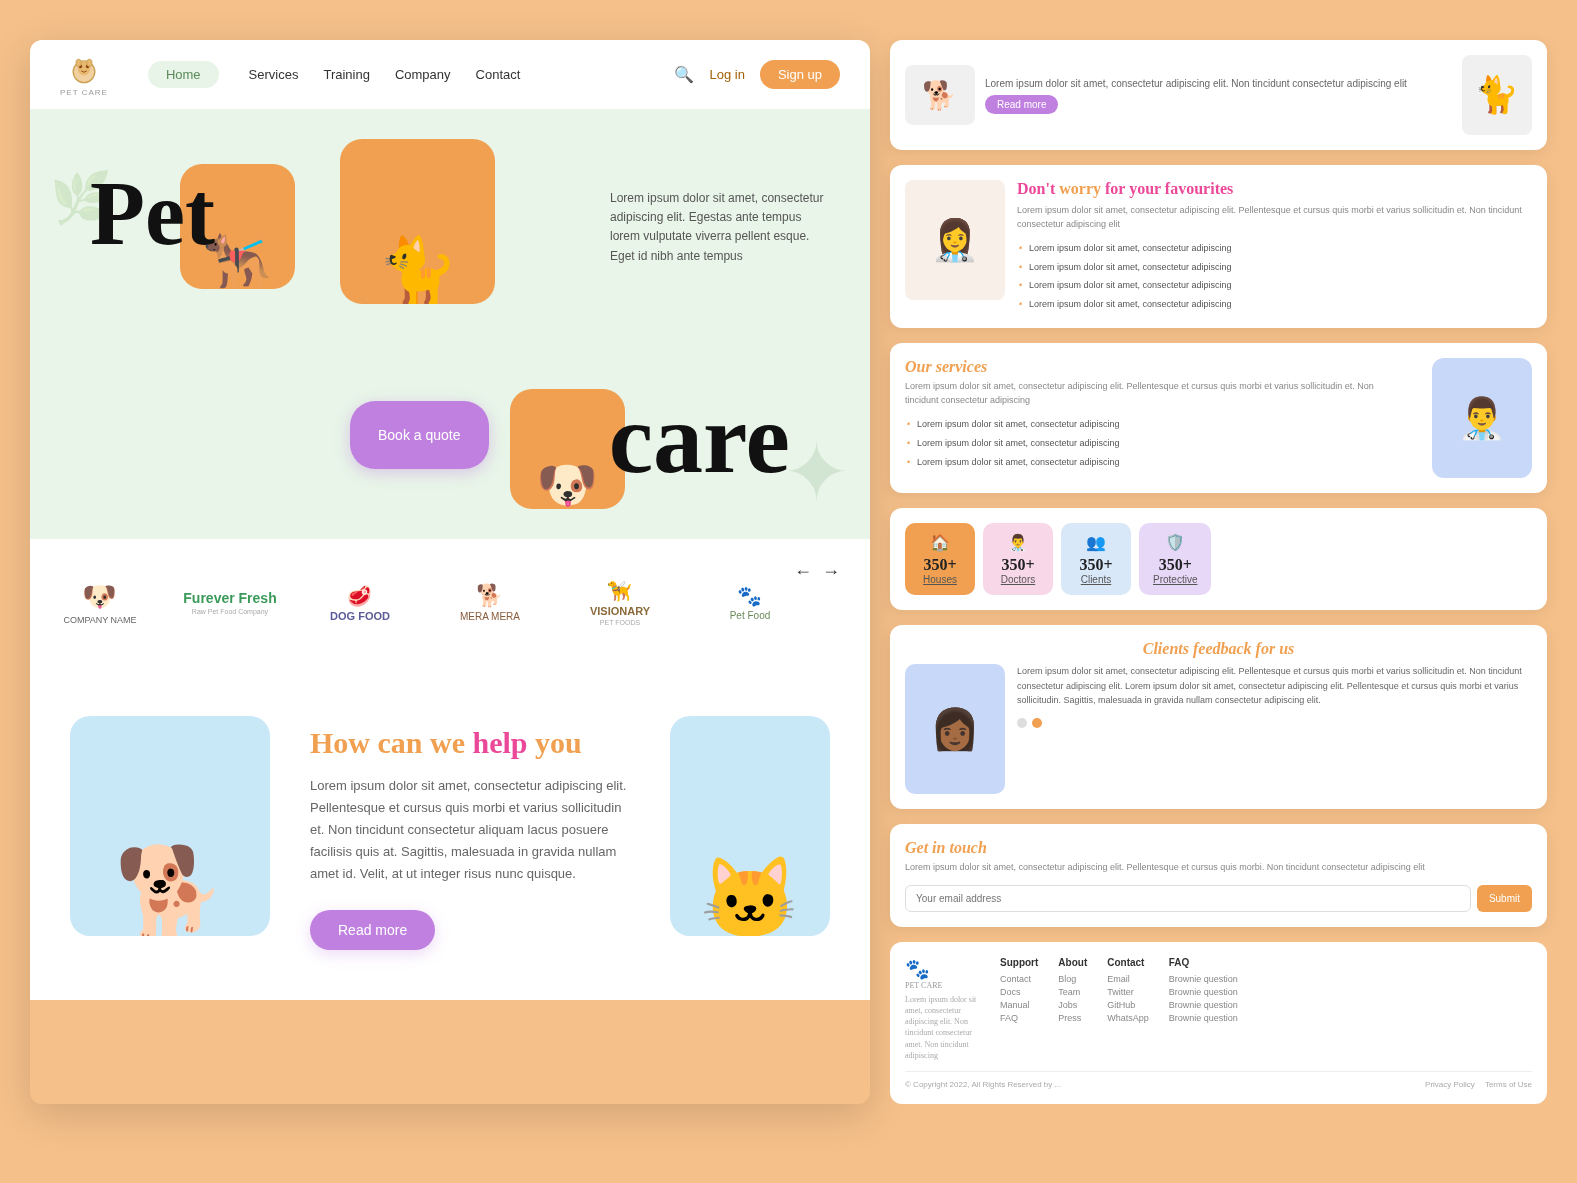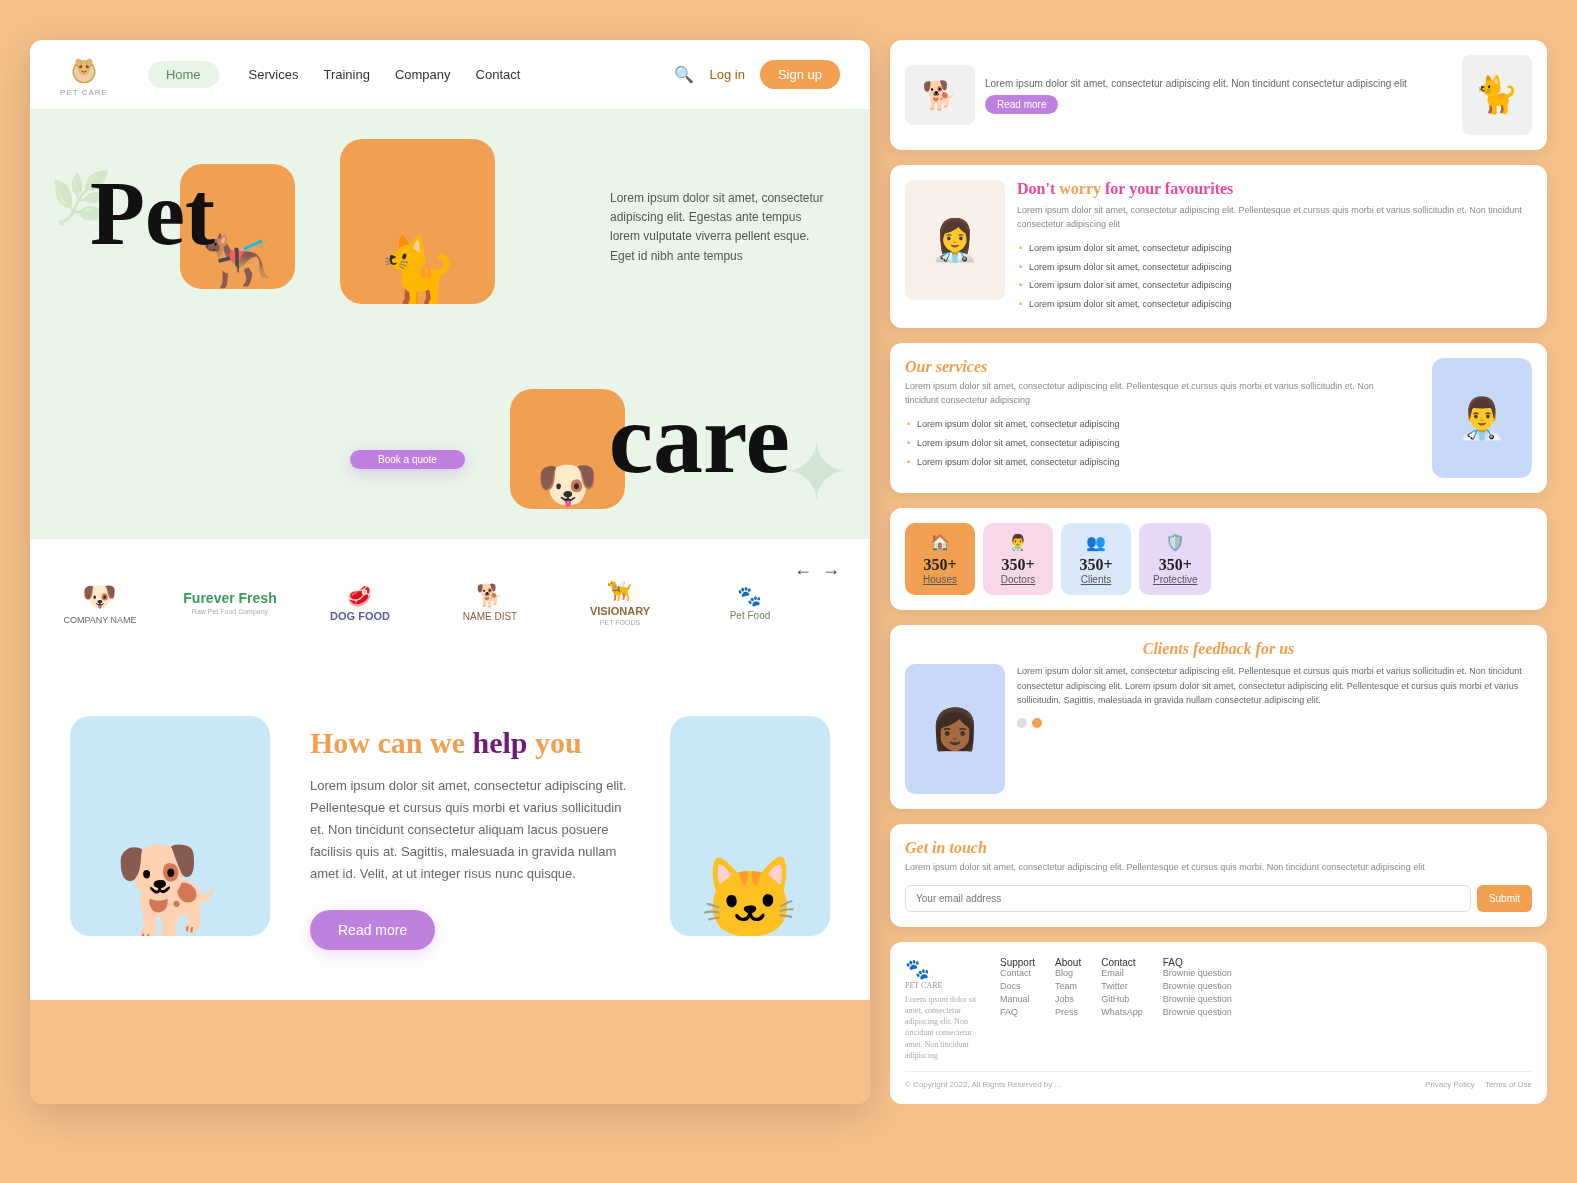--- a/index.html
+++ b/index.html
@@ -171,23 +171,23 @@
       line-height: 1.6;
       font-family: sans-serif;
     }
     .book-btn {
       position: absolute;
       bottom: 70px;
       left: 320px;
       background: #c080e0;
       color: white;
       border: none;
-      padding: 4px 28px;
+      padding: 26px 28px;
       border-radius: 25px;
-      font-size: 10px;
+      font-size: 14px;
       cursor: pointer;
       font-family: sans-serif;
       box-shadow: 0 4px 15px rgba(192,128,224,0.4);
     }
     .decorative-leaf {
       position: absolute;
       bottom: 20px;
       right: 20px;
       font-size: 80px;
       opacity: 0.15;
@@ -586,22 +586,23 @@
     .footer-logo-icon { font-size: 20px; }
     .footer-logo-text { font-size: 8px; color: #999; }
     .footer-logo-desc { font-size: 8px; color: #aaa; margin-top: 4px; line-height: 1.4; }
     .footer-cols {
       display: flex;
       gap: 20px;
       flex: 1;
     }
     .footer-col h4 {
       font-size: 10px;
-      font-weight: 400;
+      font-weight: 700;
       color: #333;
+      margin-bottom: 6px;
       font-family: sans-serif;
     }
     .footer-col-item {
       font-size: 9px;
       color: #888;
       font-family: sans-serif;
       margin-bottom: 3px;
       cursor: pointer;
     }
     .footer-bottom {
@@ -720,21 +721,21 @@
         </div>
         <div class="brand-item">
           <div class="brand-company">
             <span style="font-size:20px;">🥩</span>
             <span class="dog-food-text">DOG FOOD</span>
           </div>
         </div>
         <div class="brand-item">
           <div class="brand-company">
             <span style="font-size:22px;">🐕</span>
-            <span class="mera-text">NAME DIST</span>
+            <span class="mera-text">MERA MERA</span>
           </div>
         </div>
         <div class="brand-item">
           <div class="brand-company">
             <span style="font-size:20px;">🦮</span>
             <span class="visionary-text">VISIONARY</span>
             <span class="brand-sub">PET FOODS</span>
           </div>
         </div>
         <div class="brand-item">
@@ -746,21 +747,21 @@
       </div>
     </section>
 
     <section class="help-section">
       <div class="help-pet-img">
         <span style="font-size:90px; margin-bottom:-10px;">🐕</span>
       </div>
       <div class="help-content">
         <h2 class="help-title">
           <span>How can we</span>
-          <span style="color:#701a75;"> help </span>
+          <span style="color:#ec4899;"> help </span>
           <span>you</span>
         </h2>
         <p class="help-desc">Lorem ipsum dolor sit amet, consectetur adipiscing elit. Pellentesque et cursus quis morbi et varius sollicitudin et. Non tincidunt consectetur aliquam lacus posuere facilisis quis at. Sagittis, malesuada in gravida nullam amet id. Velit, at ut integer risus nunc quisque.</p>
         <button class="read-more-btn">Read more</button>
       </div>
       <div class="help-cat-img">
         <span style="font-size:80px; margin-bottom:-10px;">🐱</span>
       </div>
     </section>
   </div>

